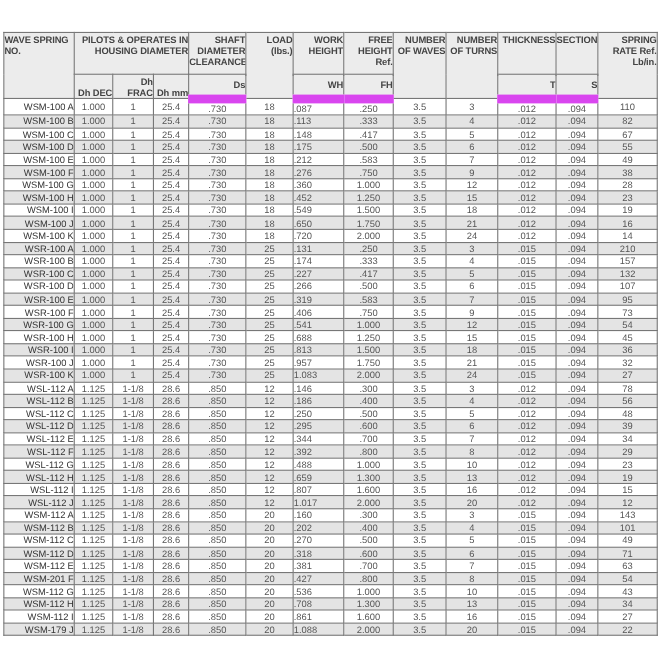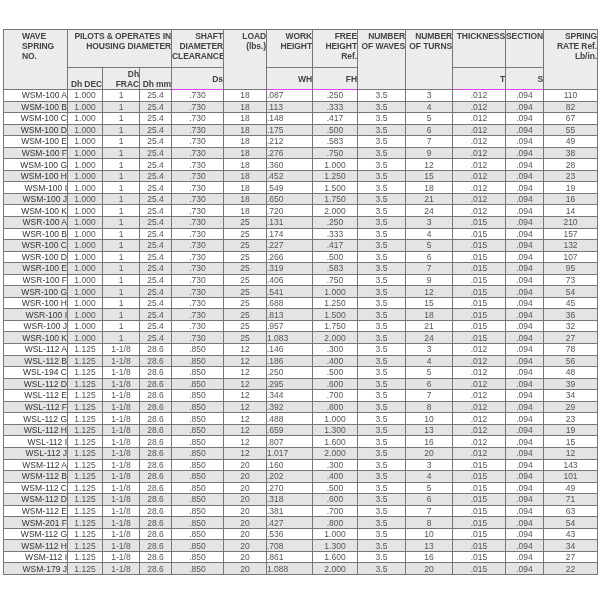--- a/index.html
+++ b/index.html
@@ -25,23 +25,23 @@
     background: #ececec;
     font-weight: bold;
     color: #444;
     font-size: 8.5px;
     vertical-align: top;
     text-align: right;
     padding-top: 1px;
     white-space: normal;
     letter-spacing: -0.1px;
   }
-  #spec-table thead th.left { text-align: left; padding-left: 18px; }
+  #spec-table thead th.left { text-align: left; padding-left: 0; }
   #spec-table thead tr.sub th { vertical-align: bottom; }
-  #spec-table thead tr.sym th { vertical-align: middle; height: 10px; padding-top: 0; border-bottom: 1px solid #d946ef; }
+  #spec-table thead tr.sym th { vertical-align: middle; height: 10px; padding-top: 0; border-bottom: 8px solid #d946ef; }
   #spec-table thead tr.top th { height: 36px; }
   #spec-table tbody td {
     height: 10.55px;
     text-align: center;
     color: #555;
     font-size: 8.5px;
   }
   #spec-table tbody td.part {
     text-align: right; padding-left: 2px;
     font-weight: normal; color: #333;
@@ -451,21 +451,21 @@
         <td>12</td>
         <td class="wh">.186</td>
         <td>.400</td>
         <td>3.5</td>
         <td>4</td>
         <td>.012</td>
         <td>.094</td>
         <td>56</td>
       </tr>
       <tr>
-        <td class="part">WSL-194 C</td>
+        <td class="part">WSL-112 C</td>
         <td>1.125</td>
         <td>1-1/8</td>
         <td>28.6</td>
         <td>.850</td>
         <td>12</td>
         <td class="wh">.250</td>
         <td>.500</td>
         <td>3.5</td>
         <td>5</td>
         <td>.012</td>

